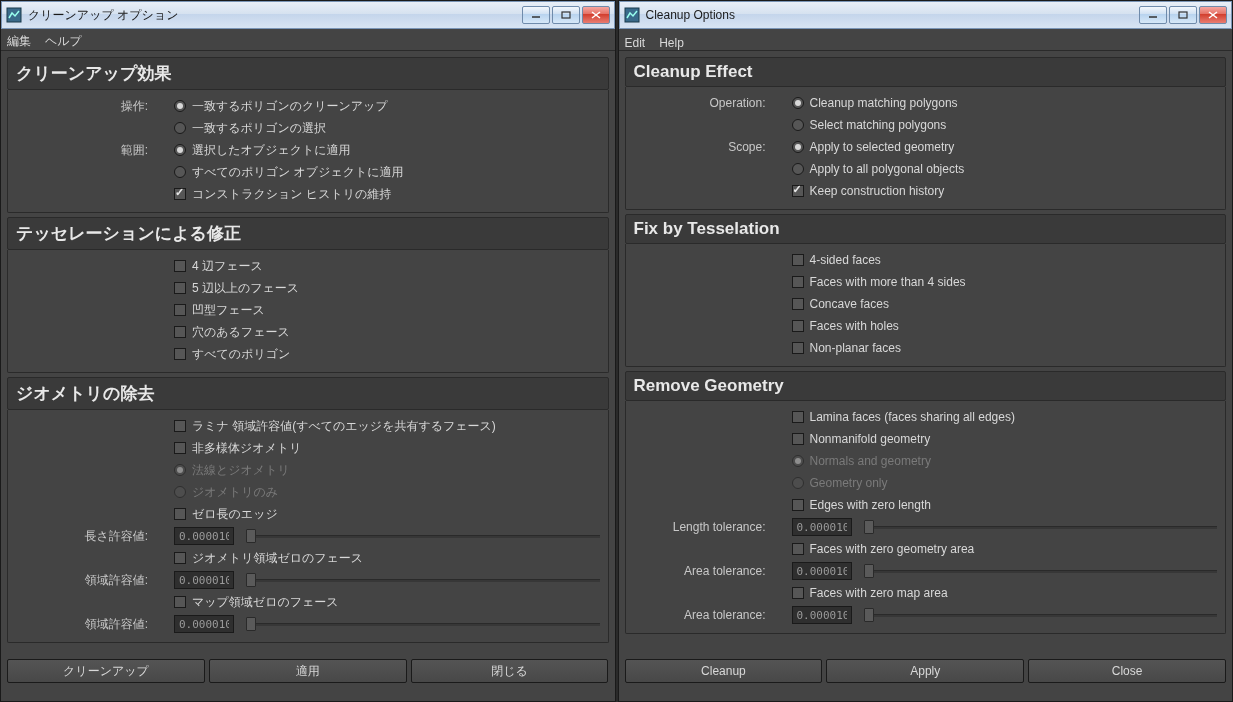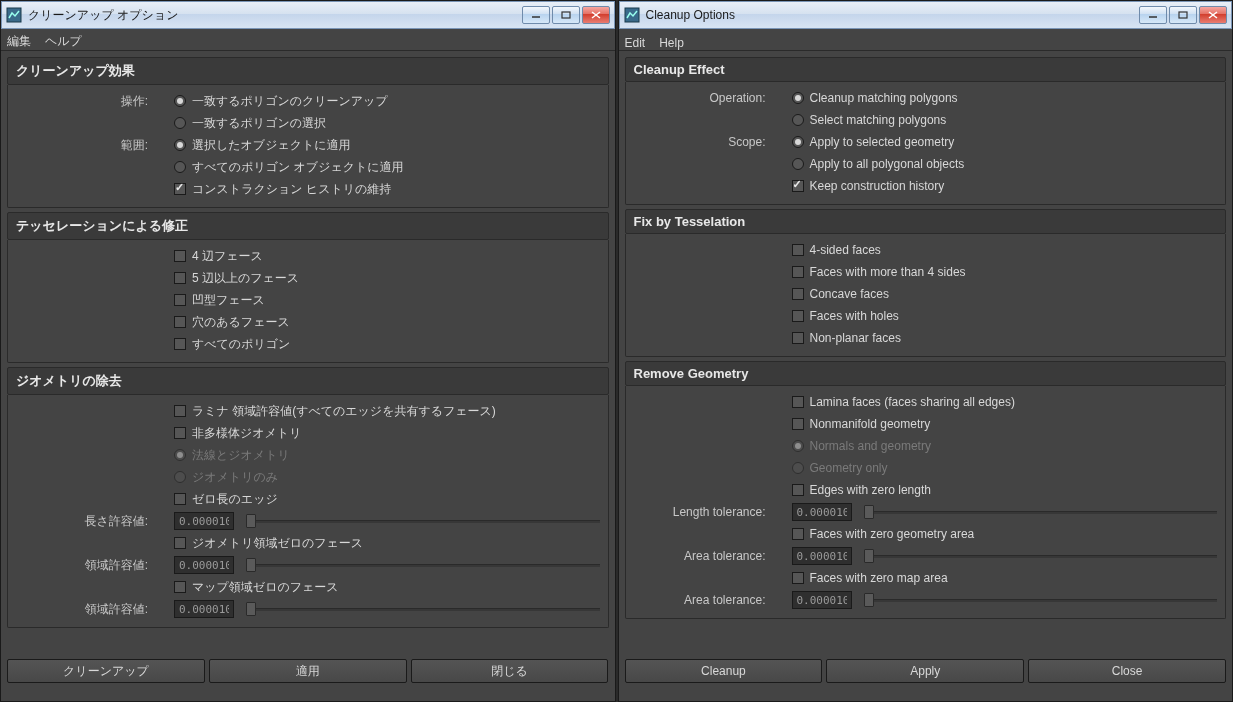--- a/index.html
+++ b/index.html
@@ -11,21 +11,21 @@
   .titlebar .title { flex: 1; color: #1a1a1a; font-size: 12px; }
   .winbtns { display: flex; gap: 2px; }
   .winbtn { width: 28px; height: 18px; background: linear-gradient(#f3f7fc, #cfe0f2 45%, #b8d3ef 46%, #d6e8f8); border: 1px solid #6f8bab; border-radius: 2px; display:flex; align-items:center; justify-content:center; font-size:10px; color:#2a2a2a; cursor:pointer; }
   .winbtn.close { background: linear-gradient(#f5a6a0, #e46f63 45%, #d23f2f 46%, #e97d72); color:#fff; }
   
   .menubar { height: 22px; background: #444; display: flex; align-items: flex-end; padding: 0 6px; gap: 14px; border-bottom: 1px solid #2a2a2a; }
   .menuitem { color: #d8d8d8; cursor: pointer; }
   
   .content { flex: 1; overflow: auto; padding: 6px; background: #444; }
   .section { margin-bottom: 4px; }
-  .section-header { background: #3a3a3a; border: 1px solid #2a2a2a; border-radius: 2px; padding: 4px 8px; font-weight: bold; font-size: 13px; color: #e8e8e8; }
+  .section-header { background: #3a3a3a; border: 1px solid #2a2a2a; border-radius: 2px; padding: 4px 8px; font-weight: bold; font-size: 17px; color: #e8e8e8; }
   .section-body { padding: 6px 8px 6px 8px; background: #444; border: 1px solid #2a2a2a; border-top: none; border-radius: 0 0 2px 2px; }
   .row { display: flex; align-items: center; min-height: 20px; margin-bottom: 2px; }
   .rlabel { width: 140px; text-align: right; padding-right: 8px; color: #c8c8c8; }
   .rcontrol { display: flex; align-items: center; gap: 6px; margin-left: 18px; }
   .radio, .checkbox { width: 12px; height: 12px; border: 1px solid #1a1a1a; background: #565656; position: relative; cursor:pointer; }
   .radio { border-radius: 50%; }
   .radio.sel::after { content:""; position:absolute; inset:2px; background:#d8d8d8; border-radius:50%; }
   .checkbox.sel::after { content:"✓"; position:absolute; top:-3px; left:0; color:#e8e8e8; font-size:11px; font-weight:bold; }
   .checkbox.disabled, .radio.disabled { opacity: 0.5; cursor: default; }
   .ctl-label { color: #d8d8d8; }

